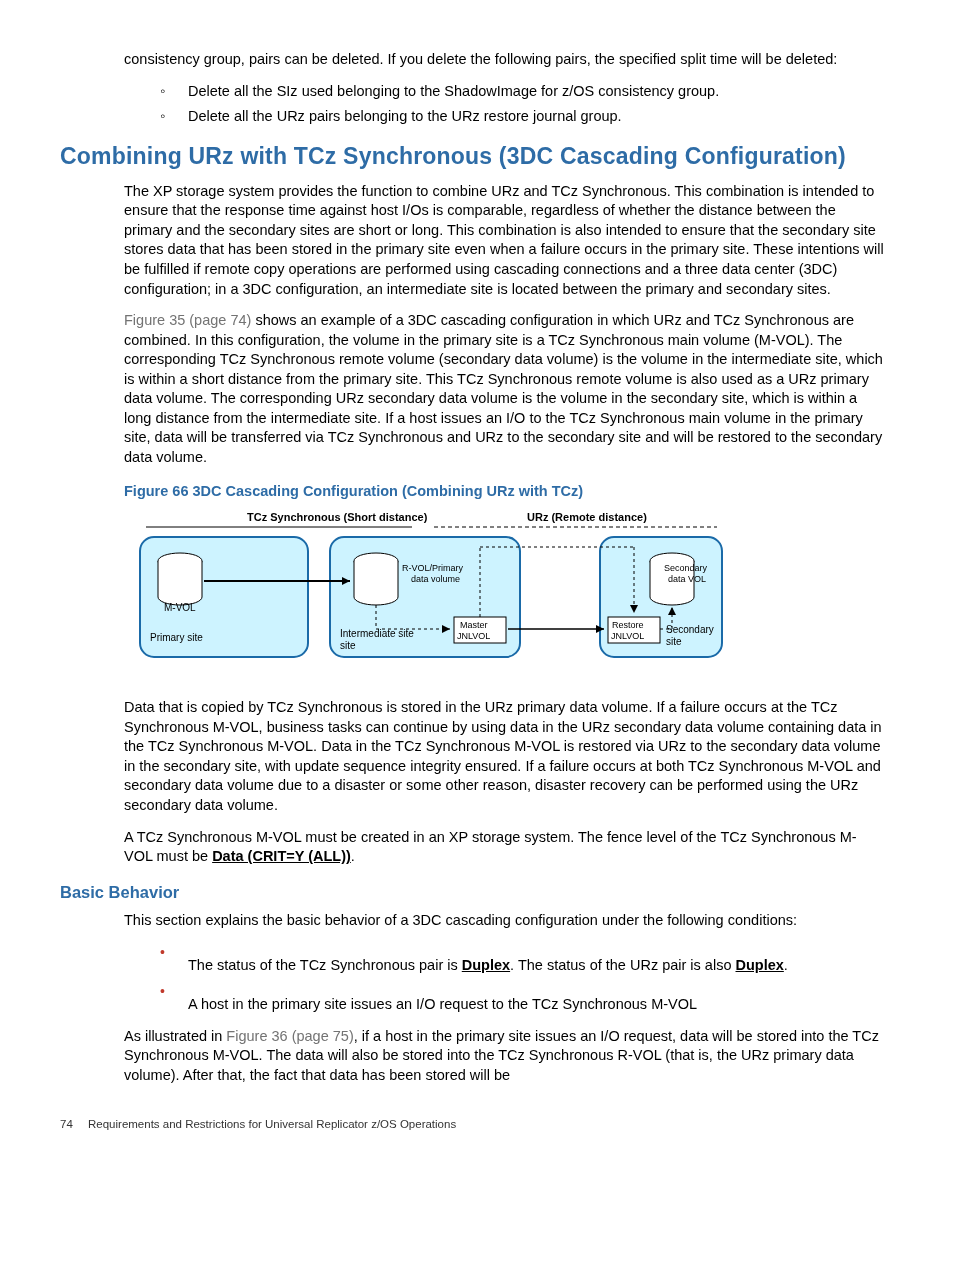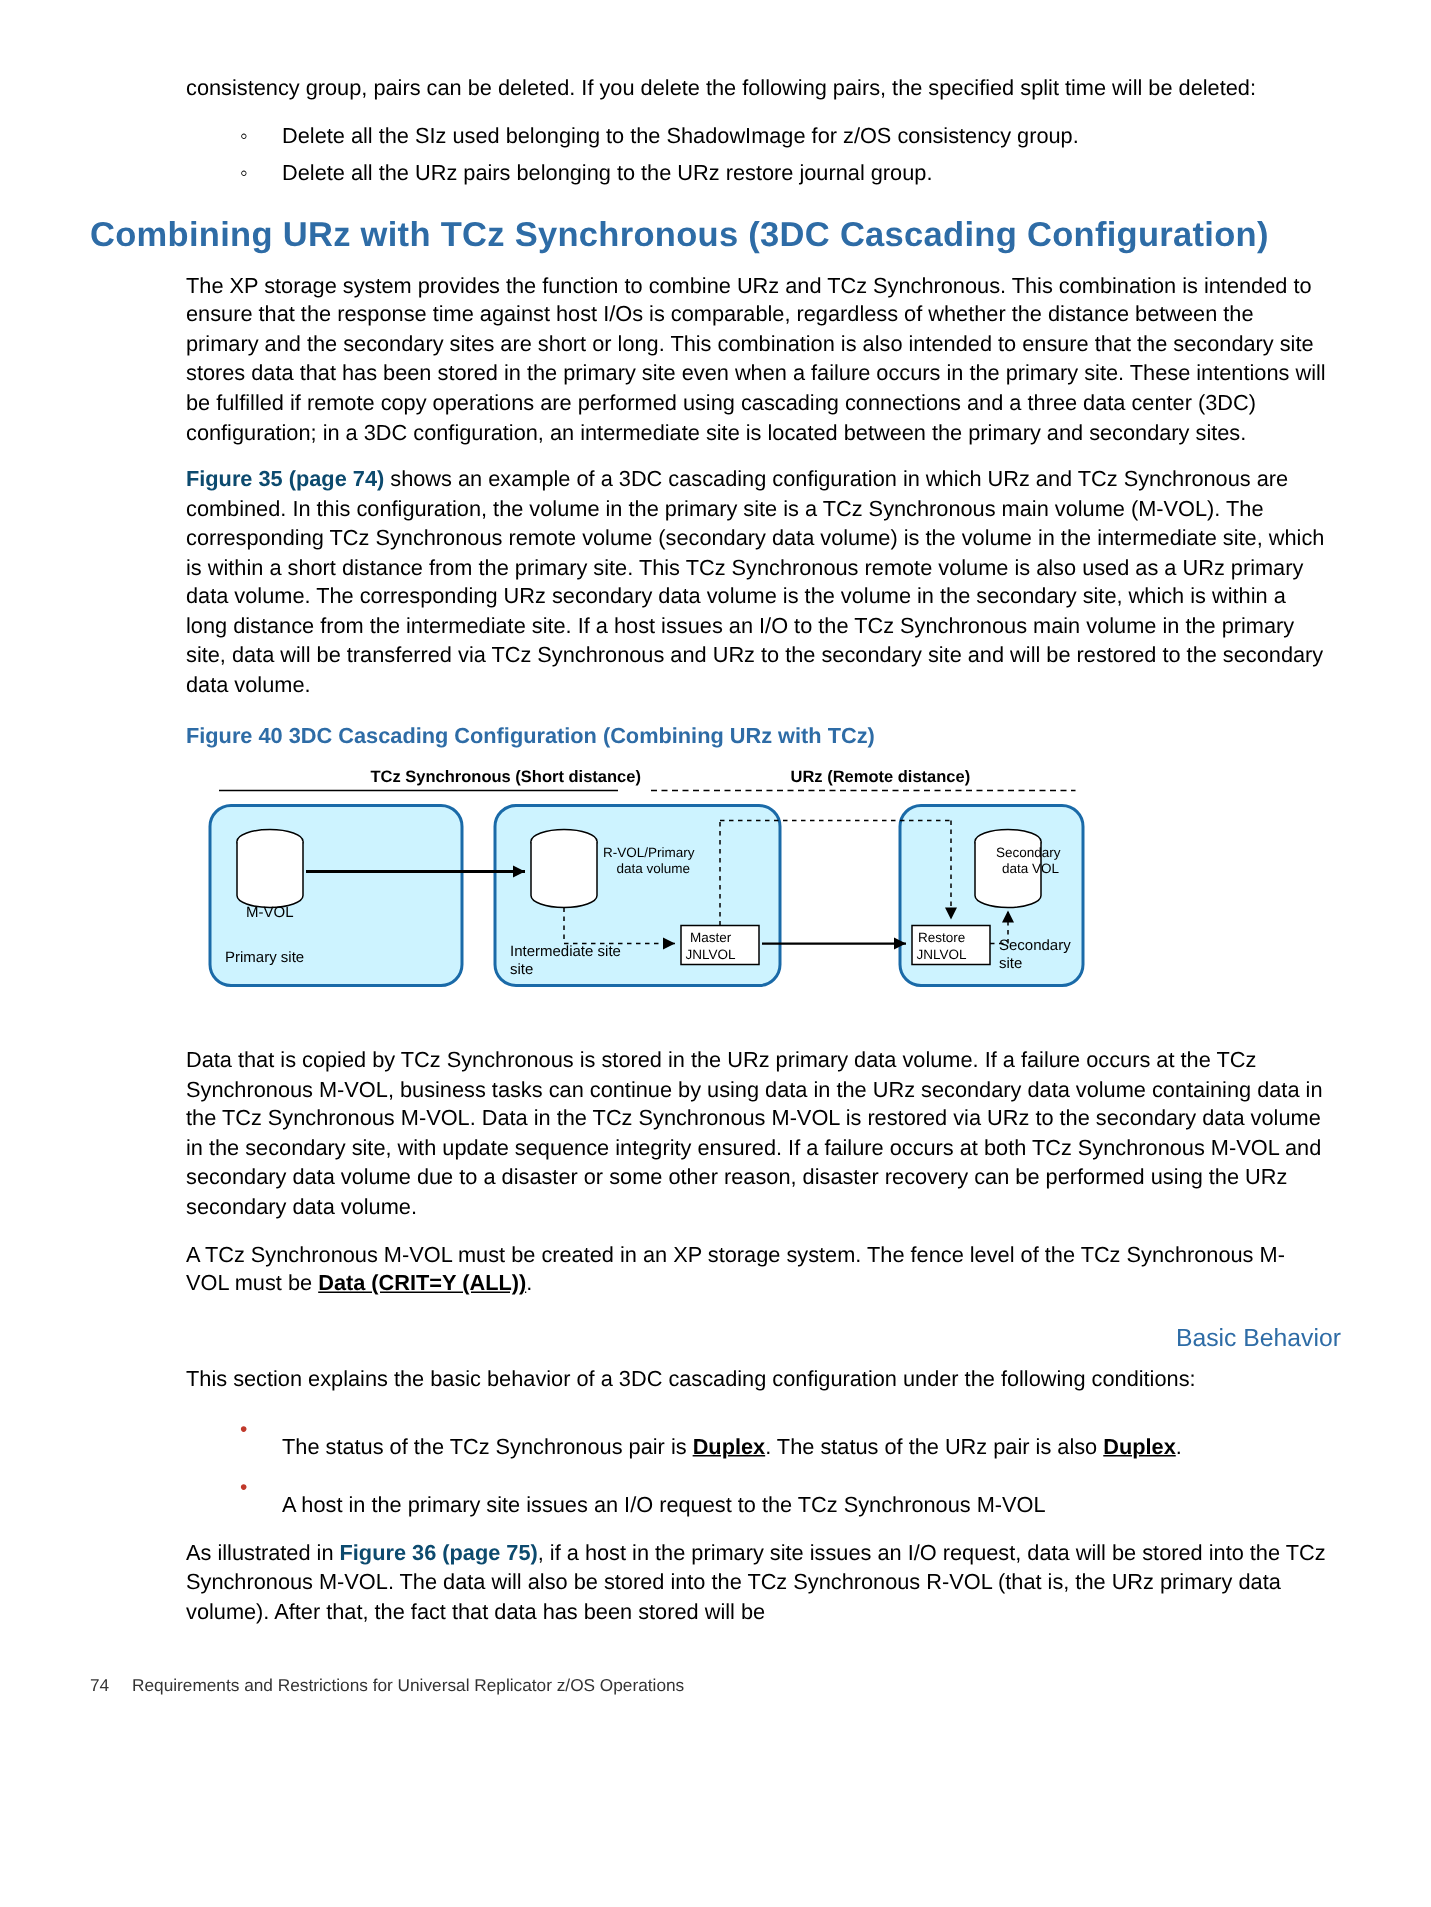--- a/index.html
+++ b/index.html
@@ -21,26 +21,25 @@
   .sub-list .txt { flex:1; }
   h2.section {
     color: #2e6ca6;
     font-weight: 700;
     font-size: 23px;
     margin: 14px 0 10px 0;
     letter-spacing: 0.2px;
   }
   h3.subsection {
     color: #2e6ca6;
-    font-weight: 400;
+    font-weight: 700;
     font-size: 16.5px;
     margin: 14px 0 8px 0;
-    text-align: right;
   }
-  .link { color: #0c4a6e; font-weight: bold; }
+  .link { color: #737373; }
   .fig-caption {
     color: #2e6ca6;
     font-weight: bold;
     font-size: 14.5px;
     margin-top: 14px;
     margin-bottom: 8px;
   }
   .bold { font-weight: bold; text-decoration: underline; }
   .bullet-list { margin-left: 100px; margin-bottom:12px; }
   .bullet-list .row { display:flex; margin-bottom:7px; }
@@ -68,21 +67,21 @@
     </div>
 </div>
 
 <h2 class="section">Combining URz with TCz Synchronous (3DC Cascading Configuration)</h2>
 
 <div class="indent-body">
   <p class="para">The XP storage system provides the function to combine URz and TCz Synchronous. This combination is intended to ensure that the response time against host I/Os is comparable, regardless of whether the distance between the primary and the secondary sites are short or long. This combination is also intended to ensure that the secondary site stores data that has been stored in the primary site even when a failure occurs in the primary site. These intentions will be fulfilled if remote copy operations are performed using cascading connections and a three data center (3DC) configuration; in a 3DC configuration, an intermediate site is located between the primary and secondary sites.</p>
   <p class="para">
     <span class="link">Figure 35 (page 74)</span><span> shows an example of a 3DC cascading configuration in which URz and TCz Synchronous are combined. In this configuration, the volume in the primary site is a TCz Synchronous main volume (M-VOL). The corresponding TCz Synchronous remote volume (secondary data volume) is the volume in the intermediate site, which is within a short distance from the primary site. This TCz Synchronous remote volume is also used as a URz primary data volume. The corresponding URz secondary data volume is the volume in the secondary site, which is within a long distance from the intermediate site. If a host issues an I/O to the TCz Synchronous main volume in the primary site, data will be transferred via TCz Synchronous and URz to the secondary site and will be restored to the secondary data volume.</span>
   </p>
-  <p class="fig-caption">Figure 40 3DC Cascading Configuration (Combining URz with TCz)</p>
+  <p class="fig-caption">Figure 66 3DC Cascading Configuration (Combining URz with TCz)</p>
 </div>
 
 <div class="diagram">
 <svg width="600" height="175" viewBox="0 0 600 175">
 
   <text x="115" y="12" font-family="Arial" font-size="11" font-weight="bold">TCz Synchronous (Short distance)</text>
   <text x="395" y="12" font-family="Arial" font-size="11" font-weight="bold">URz (Remote distance)</text>
 
   <line x1="14" y1="18" x2="280" y2="18" stroke="#000" stroke-width="1"></line>
   <line x1="302" y1="18" x2="585" y2="18" stroke="#000" stroke-width="1" stroke-dasharray="4,3"></line>

